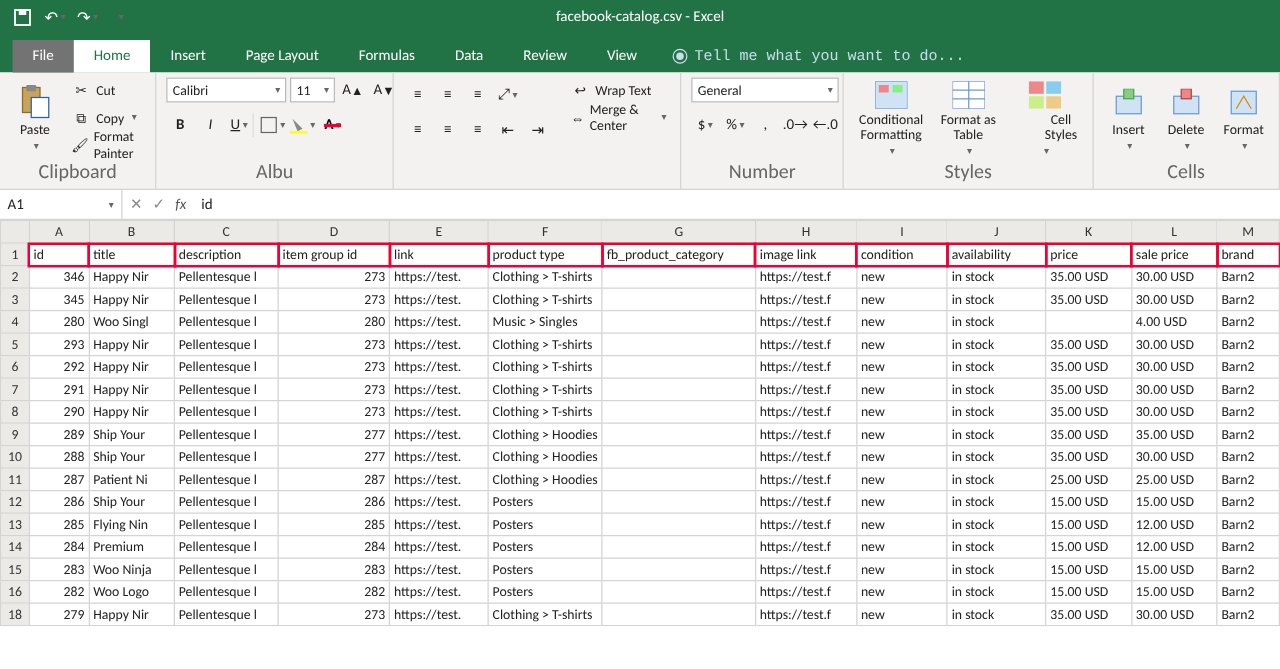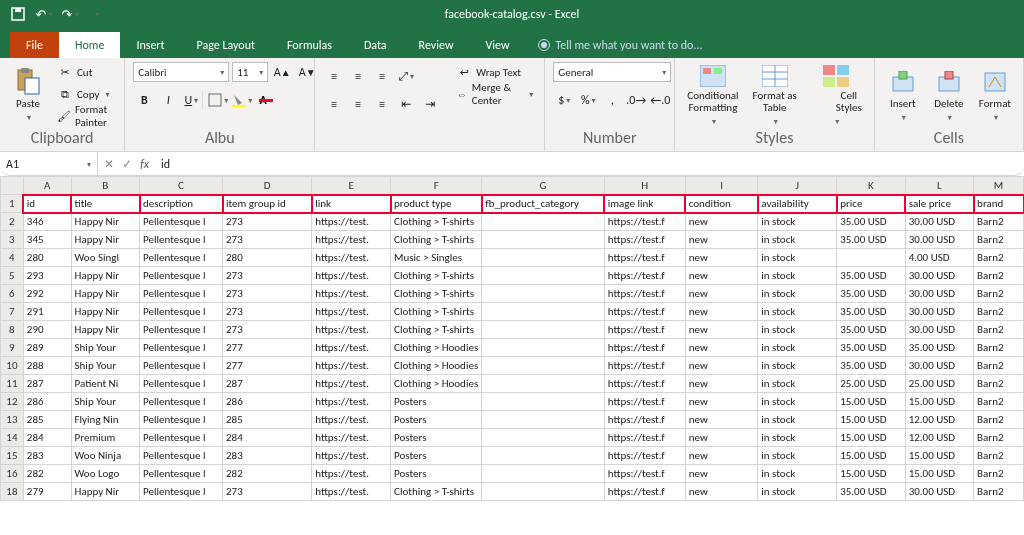--- a/index.html
+++ b/index.html
@@ -7,23 +7,23 @@
 
 
 .titlebar { background: #217346; height: 28px; display: flex; align-items: center; color: #fff; position: relative; }
 .titlebar .qat { display: flex; align-items: center; gap: 6px; padding-left: 8px; }
 .titlebar .qat-item { width: 20px; height: 20px; display:flex;align-items:center;justify-content:center;color:#fff;font-size:13px; }
 .titlebar .title-center { position:absolute; left:50%; transform:translateX(-50%); font-size:12px; }
 
 
 .tabs { background: #217346; height: 30px; display:flex; align-items:flex-end; padding-left:10px; gap:0; }
 .tab { color:#fff; padding:6px 16px 6px; font-size:12px; cursor:pointer; }
-.tab.file { background:#c2410c; }
+.tab.file { background:#737373; }
 .tab.active { background:#fff; color:#217346; font-weight:400; }
-.tellme { color:#cde; padding:6px 12px; display:flex; align-items:center; gap:6px; font-size:12px;}
+.tellme { color:#cde; padding:6px 12px; display:flex; align-items:center; gap:6px; font-size:12px;font-family:Liberation Mono, monospace;}
 .tellme .bulb{width:12px;height:12px;border:1px solid #cde;border-radius:50%;position:relative;}
 .tellme .bulb:after{content:"";position:absolute;top:2px;left:2px;right:2px;bottom:2px;border-radius:50%;background:#cde;}
 
 
 .ribbon { background:#f3f2f1; border-bottom:1px solid #d4d4d4; height:94px; display:flex; }
 .group { border-right:1px solid #d4d4d4; display:flex; flex-direction:column; justify-content:space-between; padding:4px 8px 2px; }
 .group-body { display:flex; align-items:flex-start; gap:6px; flex:1; }
 .group-label { text-align:center; font-size:16px; color:#666; padding-bottom:2px; position:relative;}
 .bigbtn { display:flex; flex-direction:column; align-items:center; justify-content:center; gap:2px; padding:2px 4px; min-width:40px; height:66px;}
 .bigbtn .ic { width:28px; height:28px; display:flex;align-items:center;justify-content:center; }
@@ -34,36 +34,36 @@
 .dd{font-size:8px;color:#666;margin-left:2px;}
 
 
 .fontrow{display:flex;align-items:center;gap:3px;}
 .selbox{border:1px solid #bbb;background:#fff;height:20px;display:flex;align-items:center;padding:0 4px;font-size:11px;justify-content:space-between;}
 .icostack{display:flex;gap:2px;margin-top:4px;}
 .iconbtn{width:22px;height:20px;border:1px solid transparent;display:flex;align-items:center;justify-content:center;font-size:12px;}
 .iconbtn.sep{border-right:1px solid #ddd;margin-right:2px;padding-right:2px;}
 
 
-.fxbar { display:flex; align-items:center; border-bottom:1px solid #d4d4d4; height:24px; background:#fff;border-radius:10px;}
+.fxbar { display:flex; align-items:center; border-bottom:1px solid #d4d4d4; height:24px; background:#fff;}
 .namebox{width:98px;border-right:1px solid #d4d4d4;height:100%;display:flex;align-items:center;padding:0 6px;font-size:12px;justify-content:space-between;}
 .namebox .dd{font-size:8px;}
 .fxbtns{display:flex;align-items:center;padding:0 6px;gap:8px;color:#888;font-size:12px;}
 .fxbtns .fx{font-style:italic;color:#555;}
 .fxinput{flex:1;padding:0 6px;font-size:12px;}
 
 
 .gridwrap{overflow:hidden;}
 table.grid{border-collapse:collapse;table-layout:fixed;width:1024px;}
 table.grid th, table.grid td{border:1px solid #d4d4d4;height:18px;font-size:11px;font-family:Calibri,sans-serif;padding:0 3px;white-space:nowrap;overflow:hidden;}
 table.grid th{background:#eceae6;font-weight:400;color:#333;text-align:center;}
 table.grid th.corner{background:#eceae6;}
 table.grid th.rowhdr{text-align:center;width:22px;background:#eceae6;color:#333;}
 table.grid td{background:#fff;}
-.rednum{text-align:left;}
+.rednum{text-align:right;}
 
 
 .cA{width:46px;} .cB{width:66px;} .cC{width:80px;} .cD{width:86px;} .cE{width:76px;}
 .cF{width:88px;} .cG{width:118px;} .cH{width:78px;} .cI{width:70px;} .cJ{width:76px;}
 .cK{width:66px;} .cL{width:66px;} .cM{width:48px;}
 
 
 svg{display:block;}
 </style>
 </head>

